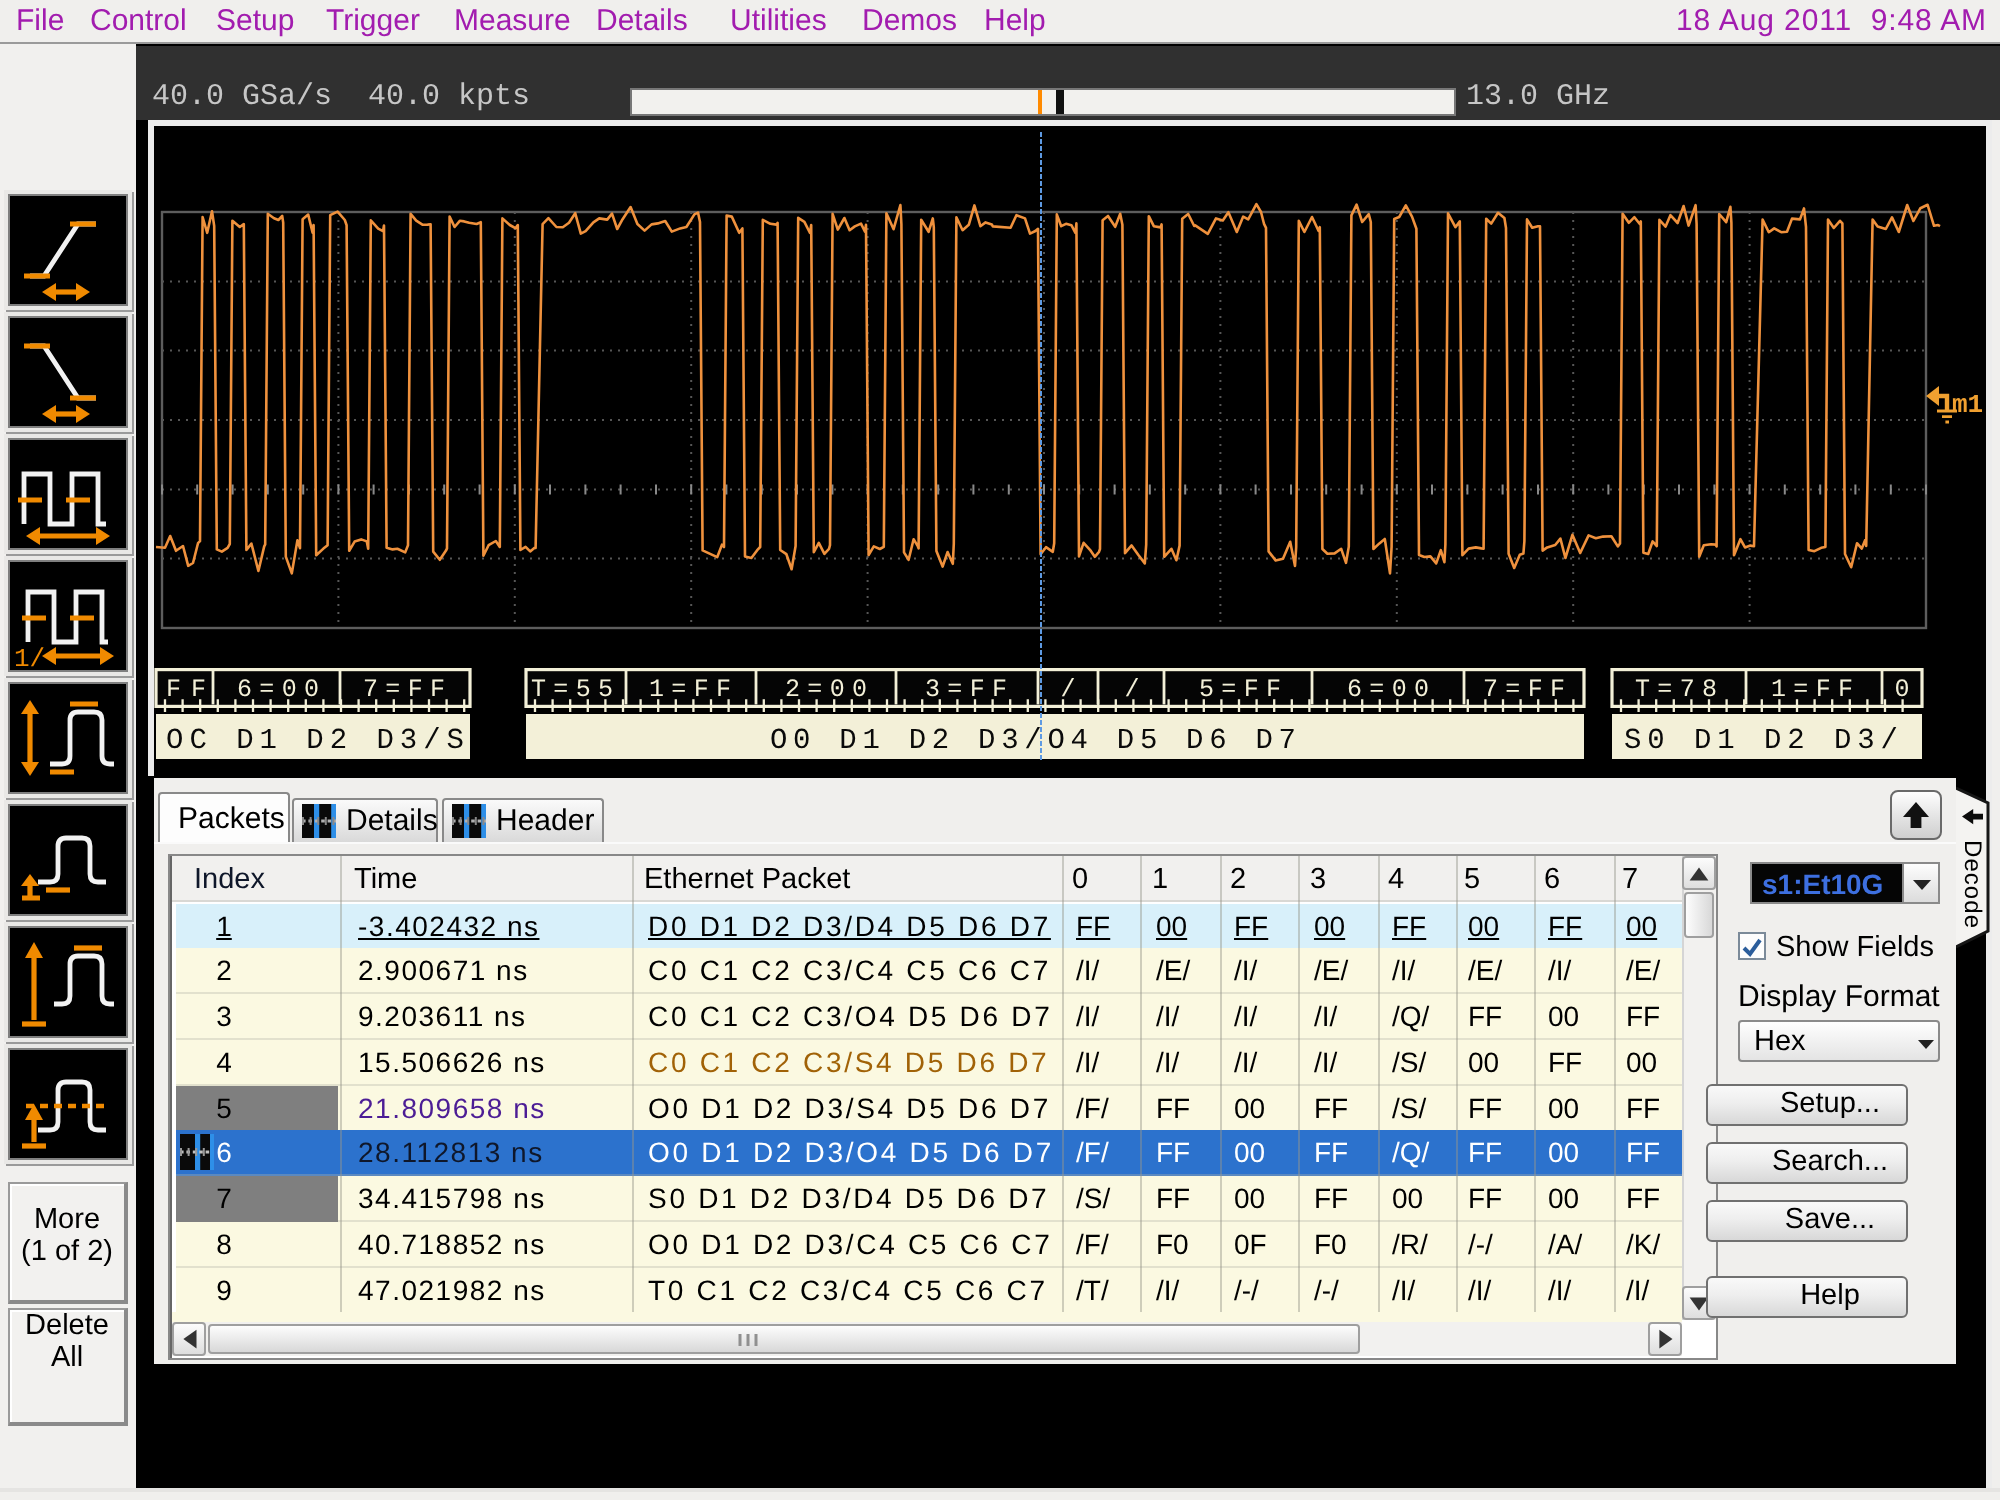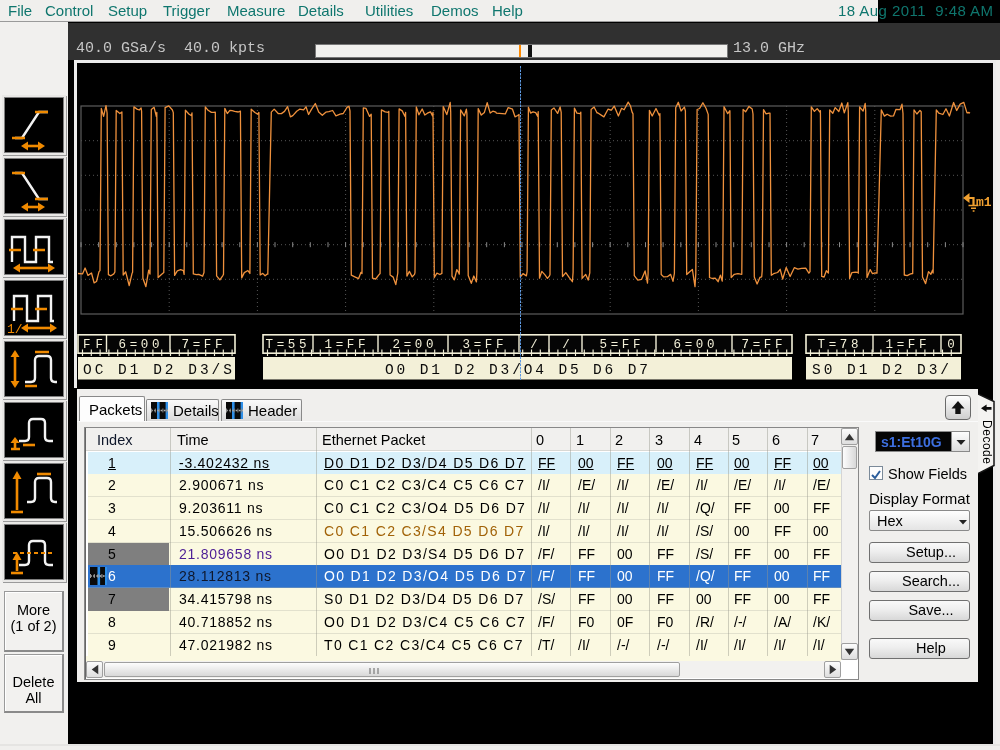--- a/index.html
+++ b/index.html
@@ -1,39 +1,39 @@
 <!DOCTYPE html>
 <html><head>
 <meta charset="utf-8">
 <style>
   * { margin:0; padding:0; box-sizing:border-box; }
   html,body { width:1000px; height:750px; background:#000; overflow:hidden;
     font-family:"Liberation Sans", sans-serif; }
   .abs { position:absolute; }
-  #menubar { left:0; top:0; width:878px; height:22px; background:#f0efed;
-    border-bottom:1px solid #9a9a9a; font-size:15px; color:#0f766e; }
+  #menubar { left:0; top:0; width:1000px; height:22px; background:#f0efed;
+    border-bottom:1px solid #9a9a9a; font-size:15px; color:#a21caf; }
   #menubar span { position:absolute; top:2px; }
   #statusbar { left:68px; top:23px; width:932px; height:37px; background:#303030;
     font-family:"Liberation Mono", monospace; font-size:15px; color:#c6c6c6; white-space:pre; }
   #sidebar { left:0; top:22px; width:68px; height:725px; background:#f1f0ee; }
   .sbtn { position:absolute; left:4px; width:60px; height:56px; background:#000;
     border:1px solid #7f7f7f; box-shadow:0 0 0 2px #e9e8e6, 1px 1px 0 2px #9a9a9a; }
   .gbtn { position:absolute; left:4px; width:60px; background:#f2f1ef;
     border:1px solid #9a9a9a; border-right:2px solid #8a8a8a; border-bottom:2px solid #8a8a8a;
     box-shadow:inset 1px 1px 0 #fff;
     text-align:center; font-size:14.5px; color:#000; }
   .tab { position:absolute; border:1px solid #898989; border-bottom:none;
     border-radius:2px 2px 0 0; font-size:15px; color:#000; }
   .itab { background:linear-gradient(#fafafa,#ececec 45%,#d9d9d9); }
   .row { position:absolute; left:11px; width:753px; height:23px; }
   .rc { position:absolute; top:3px; font-size:14px; color:#000; white-space:pre; }
   .sp { letter-spacing:0.75px; }
   .sp2 { letter-spacing:1.35px; }
   .link span { text-decoration:underline; }
-  .btn97 { position:absolute; left:792px; width:101px; height:21px;
+  .btn97 { position:absolute; left:776px; width:101px; height:21px;
     border:1px solid #707070; border-radius:3px; text-align:center;
     background:linear-gradient(#f9f9f9,#eeeeee 45%,#d8d8d8);
     font-size:14.5px; color:#000; padding-top:1px;padding-left:23px; }
   .gridv { position:absolute; width:1px; background:rgba(150,150,140,0.45); }
 </style>
 </head>
 <body>
 <div class="abs" id="statusbar">
   <span class="abs" style="left:8px;top:17px;">40.0 GSa/s  40.0 kpts</span>
   <span class="abs" style="left:247px;top:21px;width:413px;height:14px;background:#f2f1ee;border:1px solid #777;"></span>
@@ -177,21 +177,21 @@
         <path d="M32,10 h14" stroke="#f08a00" stroke-width="2.6" fill="none"></path>
       </svg></div>
 <div class="sbtn" style="top:502px;"><svg width="58" height="54" viewBox="0 0 58 54">
         <path d="M14,40 h6 q4,0 4,-4 v-16 q0,-4 4,-4 h8 q4,0 4,4 v16 q0,4 4,4 h4" stroke="#f2f2f2" stroke-width="2.4" fill="none"></path>
         <path d="M8,28 H48" stroke="#f08a00" stroke-width="2.2" stroke-dasharray="4 3" fill="none"></path>
         <path d="M12,46 V34" stroke="#f08a00" stroke-width="2.6" fill="none"></path>
         <path d="M12,27 l-4.5,8 h9 z" fill="#f08a00" stroke="none"></path>
         <path d="M6,48 h12" stroke="#f08a00" stroke-width="2.6" fill="none"></path>
       </svg></div>
 <div class="gbtn" style="top:569px;height:61px;padding-top:10px;">More<br>(1 of 2)</div>
-<div class="gbtn" style="top:632px;height:59px;padding-top:19px;">Delete<br>All</div>
+<div class="gbtn" style="top:632px;height:59px;padding-top:0;">Delete<br>All</div>
 </div>
 
 <div class="abs" id="panel" style="left:77px;top:389px;width:901px;height:293px;background:#f0efed;">
 <div class="abs tab" style="left:2px;top:7px;width:66px;height:25px;background:#fdfdfd;z-index:3;padding:4px 0 0 9px;">Packets</div>
 <div class="abs tab itab" style="left:69px;top:10px;width:73px;height:22px;padding:2px 0 0 26px;"><svg width="17" height="17" viewBox="0 0 17 17" style="position:absolute;left:4px;top:2px;">
         <rect x="0" y="0" width="17" height="17" fill="#0a0a0a"></rect>
         <rect x="6" y="0" width="2.6" height="17" fill="#2e8fe8"></rect>
         <rect x="14.6" y="0" width="2.4" height="17" fill="#2e8fe8"></rect>
         <line x1="0" y1="8.5" x2="17" y2="8.5" stroke="#b0b0b0" stroke-width="1.4" stroke-dasharray="1.8 1.4"></line>
         <line x1="0" y1="8.5" x2="17" y2="8.5" stroke="#888" stroke-width="4" stroke-dasharray="1 2.8"></line>

